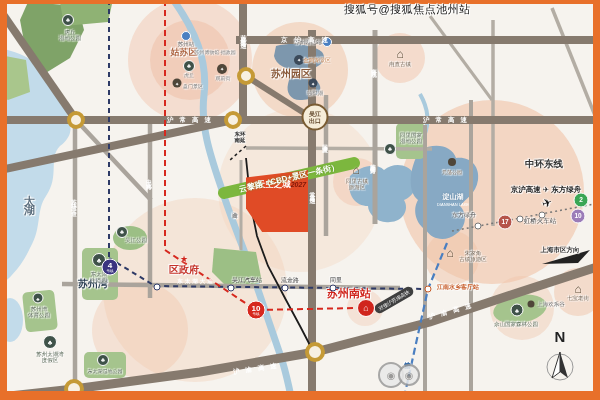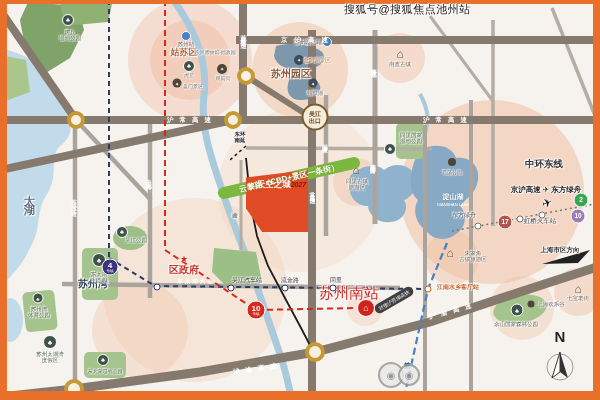--- a/index.html
+++ b/index.html
@@ -216,21 +216,21 @@
 <div class="station" style="left:428px;top:289px;border-color:#c75b28;"></div>
 <div class="station" style="left:478px;top:226px;border-color:#777;"></div>
 <div class="station" style="left:520px;top:219px;border-color:#777;"></div>
 <div class="station" style="left:542px;top:215px;border-color:#777;"></div>
 <div class="lb" style="left:247px;top:280px;font-size:6px;color:#333;">吴江汽车站</div>
 <div class="lb" style="left:290px;top:280px;font-size:6px;color:#333;">流金路</div>
 <div class="lb" style="left:336px;top:280px;font-size:6px;color:#333;">同里</div>
 <div class="lb" style="left:458px;top:287px;font-size:6px;color:#c75b28;font-weight:bold;">江南水乡客厅站</div>
 <div class="lb" style="left:464px;top:215px;font-size:6px;color:#555;">东方绿舟</div>
 
-<div class="lb" style="left:349px;top:293px;font-size:15px;font-weight:normal;color:#d0251c;">苏州南站</div>
+<div class="lb" style="left:349px;top:293px;font-size:11px;font-weight:bold;color:#d0251c;">苏州南站</div>
 <div class="badge" style="left:366px;top:308px;width:16px;height:16px;background:#d0251c;font-size:9px;">
       <span>⌂</span>
     </div>
 <div class="lb v" style="left:407px;top:357px;font-size:6px;color:#3a6ea8;font-weight:bold;">沪苏湖高铁</div>
 <div id="hsr-banner">对接沪苏湖高铁</div>
 <div class="poi-ic" style="left:186px;top:36px;width:8px;height:8px;background:#4a7fc1;border:1px solid #fff;"></div>
 <div class="lb" style="left:186px;top:44px;font-size:5.5px;color:#666;">苏州站</div>
 <div class="poi-ic" style="left:327px;top:42px;width:8px;height:8px;background:#4a7fc1;border:1px solid #fff;"></div>
 <div class="lb" style="left:308px;top:42px;font-size:5.5px;color:#666;">苏州园区站</div>
 

